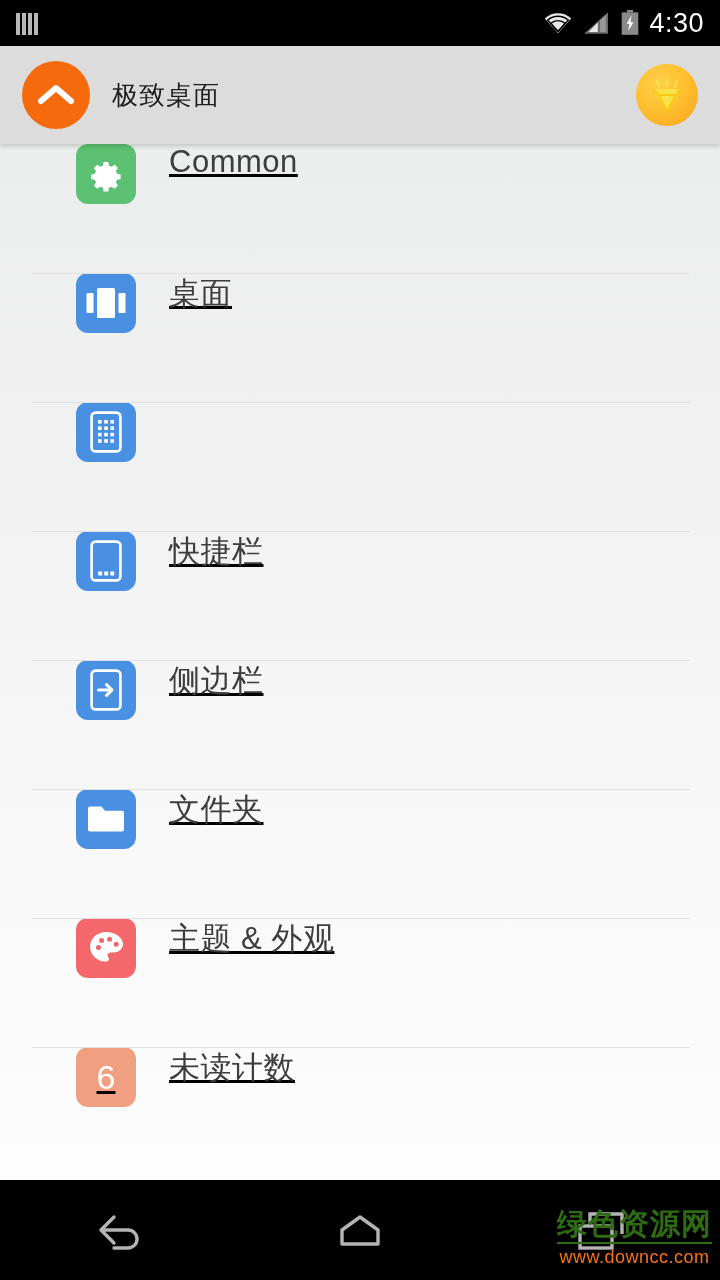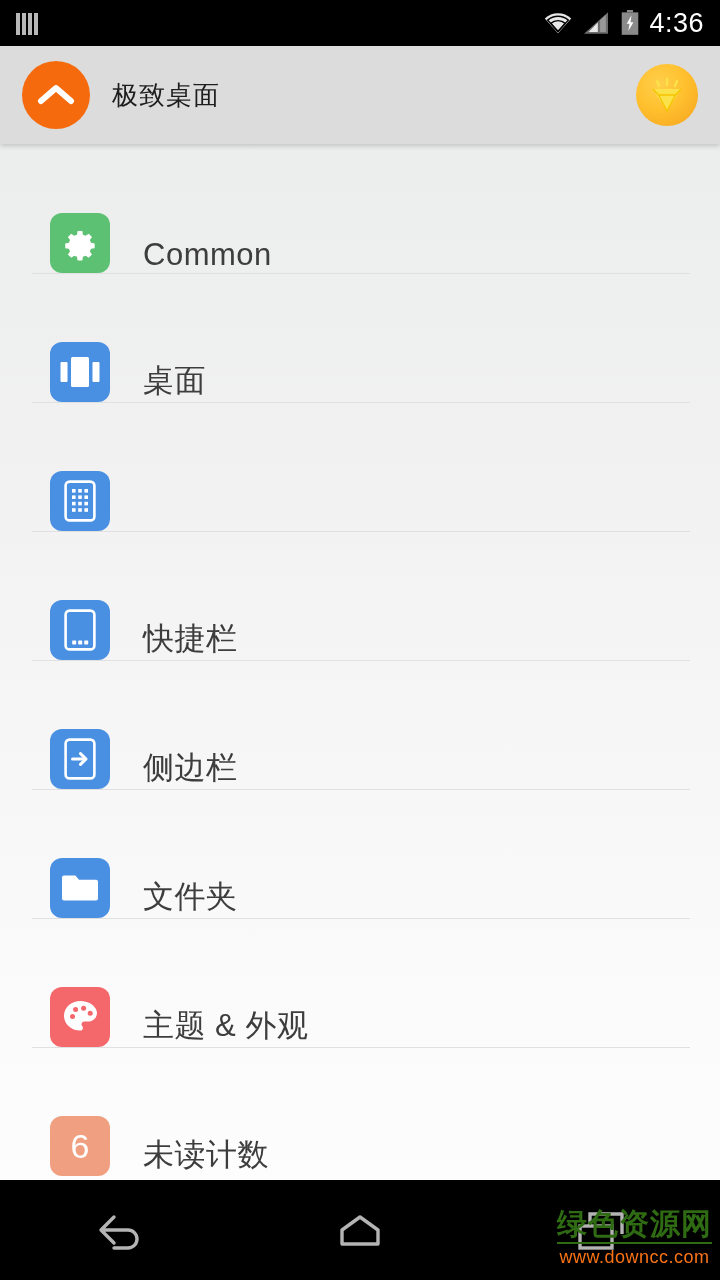--- a/index.html
+++ b/index.html
@@ -49,21 +49,21 @@
   }
 
   
   .settings-list{
     position:absolute; top:144px; left:0; width:720px; height:1036px;
     background:linear-gradient(to bottom,#eceded 0%,#f2f2f2 35%,#f9f9f9 72%,#fdfdfd 100%);
     overflow:hidden;
   }
   .list-item{
     position:relative; height:129px; width:720px;
-    display:flex; align-items:flex-end; padding-left:50px;
+    display:flex; align-items:flex-start; padding-left:76px;text-decoration:underline;
   }
   .list-item + .list-item::before{
     content:""; position:absolute; top:0; left:32px;
     width:658px; height:1px; background:#e0e0e0;
   }
   .item-icon{
     width:60px; height:60px; border-radius:12px; flex:0 0 auto;
     display:flex; align-items:center; justify-content:center;
     color:#fff;
   }
@@ -119,21 +119,21 @@
         <path d="M22 1 L22 19 L2 19 Z" fill="#6d6d6d"></path>
         <path d="M13.5 9.6 L13.5 17.4 L5.8 17.4 Z" fill="#e8e8e8"></path>
         <path d="M20.2 3.2 L20.2 17.4 L15.4 17.4 L15.4 7.7 Z" fill="#e8e8e8" opacity="0.35"></path>
       </svg>
 
       <svg width="22" height="26" viewBox="0 0 16 22">
         <rect x="5.4" y="0" width="5.2" height="2" fill="#8a8a8a"></rect>
         <rect x="1" y="2" width="14" height="19" fill="#8a8a8a"></rect>
         <path d="M9.3 4.5 L5.2 11.6 L7.6 11.6 L6.6 17.8 L10.9 10.3 L8.4 10.3 Z" fill="#ffffff"></path>
       </svg>
-      <span class="time-text">4:36</span>
+      <span class="time-text">4:30</span>
     </div>
   </div>
 
   <div class="app-header">
     <div class="up-button">
       <svg width="38" height="26" viewBox="0 0 38 26">
         <path d="M4 19 L19 6 L34 19" fill="none" stroke="#ffffff" stroke-width="6" stroke-linecap="round" stroke-linejoin="round"></path>
       </svg>
     </div>
     <div class="header-title">极致桌面</div>

